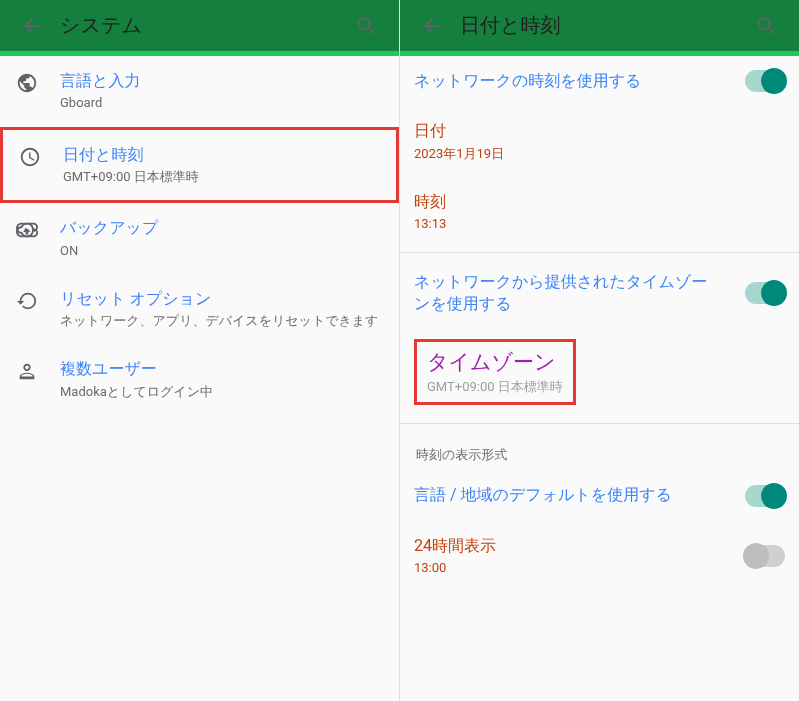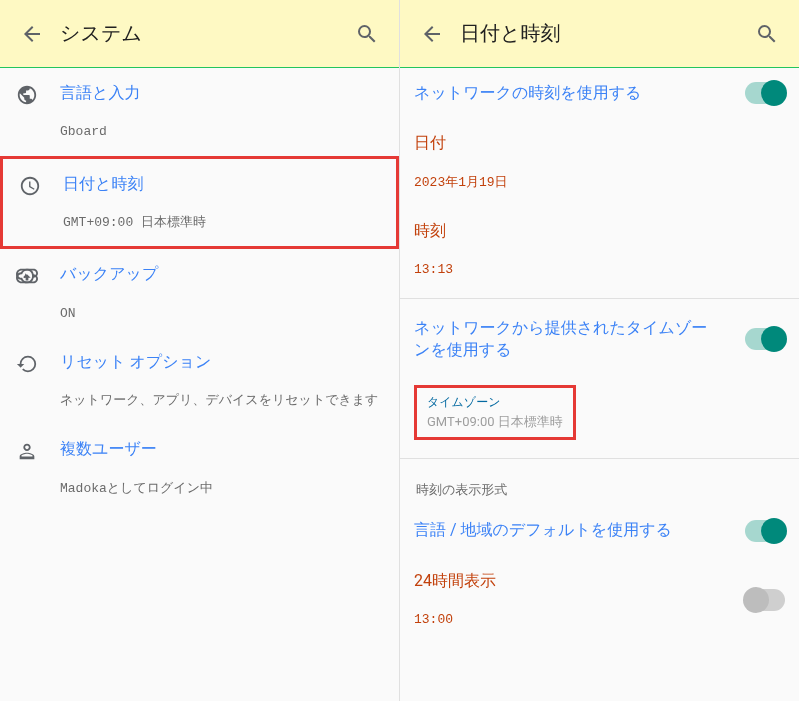--- a/index.html
+++ b/index.html
@@ -9,24 +9,24 @@
       width: 799px;
       height: 701px;
       display: flex;
       overflow: hidden;
     }
     .panel { flex: 1; background: #fafafa; display: flex; flex-direction: column; }
     .panel.left { border-right: 1px solid #e0e0e0; }
     .header {
       display: flex;
       align-items: center;
-      height: 68px;
+      height: 56px;
       padding: 0 12px;
-      background: #fef9c3;
-      border-bottom: 1px solid #22c55e;
+      background: #15803d;
+      border-bottom: 5px solid #22c55e;
     }
     .header .back-btn {
       width: 40px; height: 40px;
       display: flex; align-items: center; justify-content: center;
       cursor: pointer;
     }
     .header .title {
       flex: 1;
       font-size: 20px;
       font-weight: 500;
@@ -47,21 +47,21 @@
     }
     .item .icon-col {
       width: 44px;
       display: flex;
       align-items: center;
       justify-content: flex-start;
       padding-top: 2px;
     }
     .item .text-col { flex: 1; }
     .item .text-col .label { font-size: 16px; color: #3b82f6; line-height: 1.4; }
-    .item .text-col .sub { font-size: 13px; color: #6b6b6b; margin-top: 19px; line-height: 1.4; font-family: Liberation Mono, monospace; }
+    .item .text-col .sub { font-size: 13px; color: #6b6b6b; margin-top: 2px; line-height: 1.4; }
     .item.disabled .label, .item.disabled .sub { color: #c2410c; }
     .highlight-box { border: 3px solid #e53935; }
     .right .item { padding: 14px 14px; gap: 16px; }
     .right .item .text-col { margin-right: 8px; }
     .toggle {
       width: 40px; height: 22px; border-radius: 11px;
       position: relative; flex-shrink: 0; align-self: center;
     }
     .toggle.on { background: #a6d7cf; }
     .toggle.on::after {
@@ -208,21 +208,21 @@
 
     <div class="item">
       <div class="text-col">
         <div class="label">ネットワークから提供されたタイムゾーンを使用する</div>
       </div>
       <div class="toggle on"></div>
     </div>
 
     <div class="tz-row">
       <div class="highlight-inline disabled" style="color:#9e9e9e">
-        <div class="label" style="color:#0369a1;font-size:12px">タイムゾーン</div>
+        <div class="label" style="color:#a21caf;font-size:21px">タイムゾーン</div>
         <div class="sub" style="color:#9e9e9e;font-size:13px;margin-top:2px">GMT+09:00 日本標準時</div>
       </div>
     </div>
 
     <div class="divider"></div>
 
     <div class="section-header">時刻の表示形式</div>
 
     <div class="item">
       <div class="text-col">

